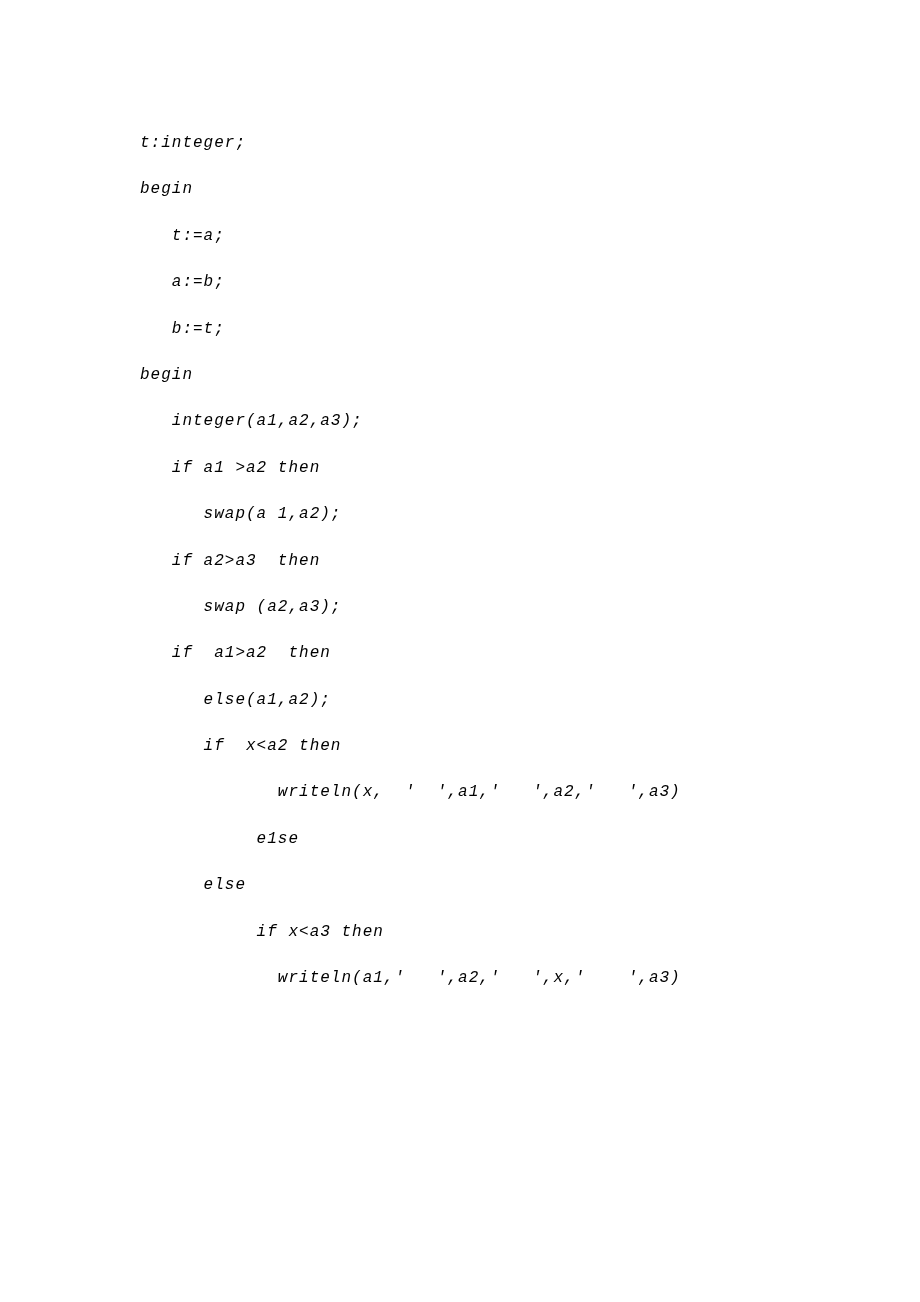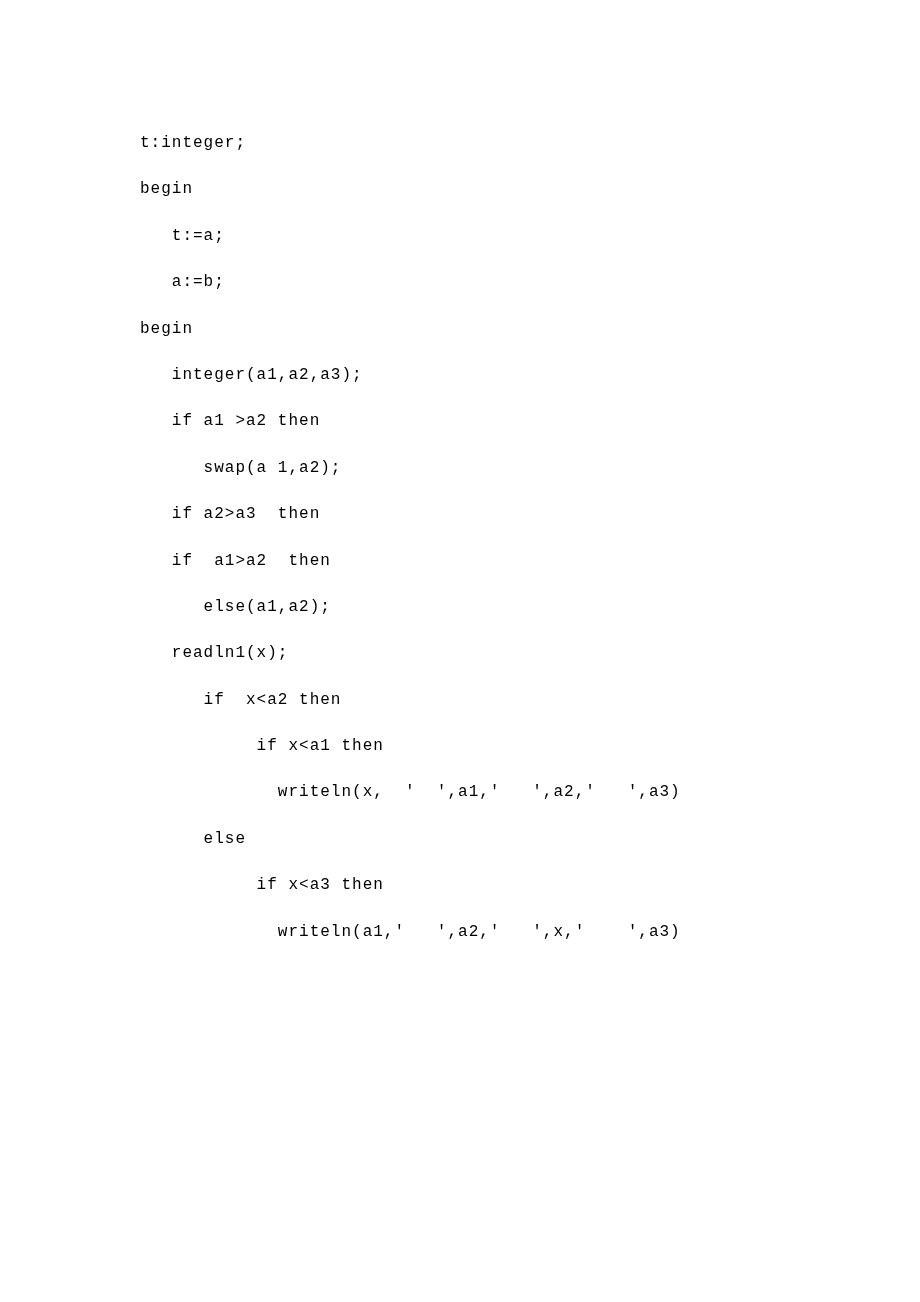--- a/index.html
+++ b/index.html
@@ -9,40 +9,42 @@
     width: 920px;
     height: 1302px;
     font-family: "Courier New", "SimSun", monospace;
     font-size: 16px;
     color: #000000;
     letter-spacing: 1px;
   }
   .page {
     padding: 120px 0 0 140px;
     line-height: 2.9;
+    font-style: italic;
   }
   .code-line {
     white-space: pre;
   }
 </style>
 </head>
 <body>
 
 <div class="page">
   <div class="code-line">t:integer;</div>
   <div class="code-line">begin</div>
   <div class="code-line">   t:=a;</div>
   <div class="code-line">   a:=b;</div>
+  <div class="code-line">   b:=t;</div>
   <div class="code-line">begin</div>
   <div class="code-line">   integer(a1,a2,a3);</div>
   <div class="code-line">   if a1 &gt;a2 then</div>
   <div class="code-line">      swap(a 1,a2);</div>
   <div class="code-line">   if a2&gt;a3  then</div>
+  <div class="code-line">      swap (a2,a3);</div>
   <div class="code-line">   if  a1&gt;a2  then</div>
   <div class="code-line">      else(a1,a2);</div>
-  <div class="code-line">   readln1(x);</div>
   <div class="code-line">      if  x&lt;a2 then</div>
-  <div class="code-line">           if x&lt;a1 then</div>
   <div class="code-line">             writeln(x,  '  ',a1,'   ',a2,'   ',a3)</div>
+  <div class="code-line">           e1se</div>
   <div class="code-line">      else</div>
   <div class="code-line">           if x&lt;a3 then</div>
   <div class="code-line">             writeln(a1,'   ',a2,'   ',x,'    ',a3)</div>
 </div>
 
 </body></html>

